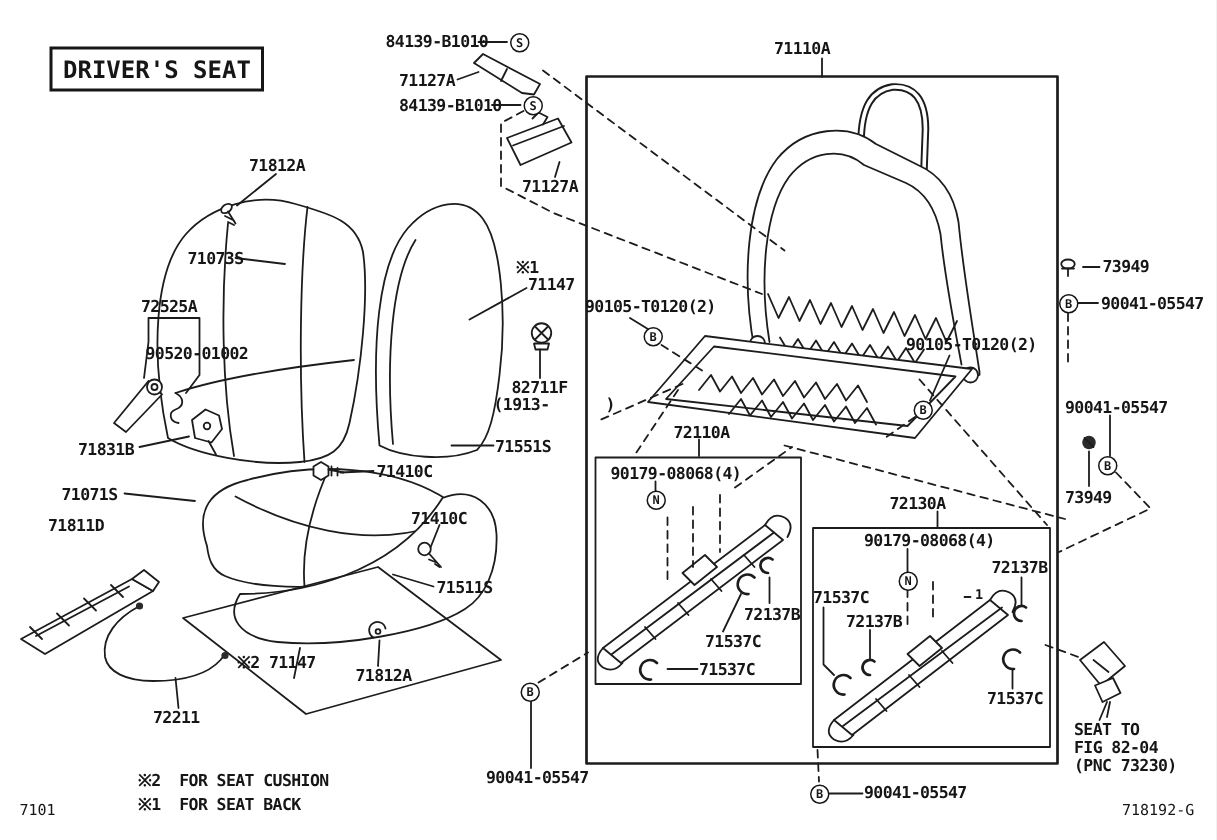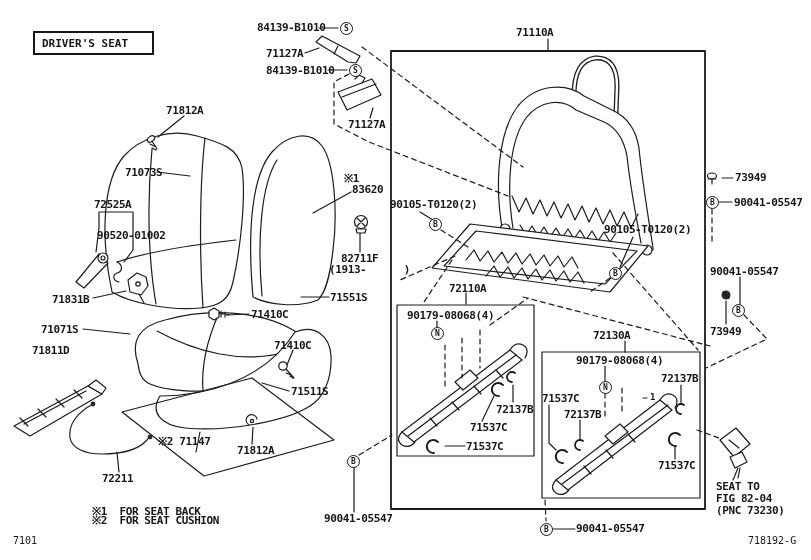--- a/index.html
+++ b/index.html
@@ -11,21 +11,21 @@
   .dash{stroke-dasharray:5 4;}
   .fw{fill:#ffffff;}
   .fd{fill:#2a2a2a;}
   .tubeo{fill:none;stroke:#1c1c1c;stroke-width:5;stroke-linecap:round;}
   .tubei{fill:none;stroke:#ffffff;stroke-width:2.4;stroke-linecap:round;}
   .lbl{position:absolute;font-size:11px;font-weight:700;letter-spacing:-0.4px;
        white-space:pre;line-height:11px;}
   .sm{font-size:9px;}
   .thin{font-weight:400;font-size:10px;letter-spacing:0;}
   .titlebox{position:absolute;left:33px;top:31px;border:2px solid #161616;
-            padding:4px 24px 3px 7px;font-size:11px;font-weight:700;letter-spacing:0;}
+            padding:4px 7px 3px 7px;font-size:16px;font-weight:700;letter-spacing:0;}
   .mk{position:absolute;width:11px;height:11px;border:1.2px solid #161616;border-radius:50%;
       font-size:8px;font-weight:700;display:flex;align-items:center;justify-content:center;
       background:#fff;line-height:8px;}
 </style>
 </head>
 <body>
 
 <div id="stage">
 
   <svg id="art" width="811" height="560" viewBox="0 0 811 560">
@@ -200,21 +200,21 @@
   <div class="titlebox">DRIVER'S SEAT</div>
 
   <div class="lbl" style="left:257px;top:22px">84139-B1010</div>
   <div class="lbl" style="left:266px;top:48px">71127A</div>
   <div class="lbl" style="left:266px;top:65px">84139-B1010</div>
   <div class="lbl" style="left:348px;top:119px">71127A</div>
   <div class="lbl" style="left:516px;top:27px">71110A</div>
   <div class="lbl" style="left:166px;top:105px">71812A</div>
   <div class="lbl" style="left:125px;top:167px">71073S</div>
   <div class="lbl" style="left:344px;top:173px">※1</div>
-  <div class="lbl" style="left:352px;top:184px">83620</div>
+  <div class="lbl" style="left:352px;top:184px">71147</div>
   <div class="lbl" style="left:94px;top:199px">72525A</div>
   <div class="lbl" style="left:97px;top:230px">90520-01002</div>
   <div class="lbl" style="left:390px;top:199px">90105-T0120(2)</div>
   <div class="lbl" style="left:604px;top:224px">90105-T0120(2)</div>
   <div class="lbl" style="left:341px;top:253px">82711F</div>
   <div class="lbl" style="left:329px;top:264px">(1913-      )</div>
   <div class="lbl" style="left:735px;top:172px">73949</div>
   <div class="lbl" style="left:734px;top:197px">90041-05547</div>
   <div class="lbl" style="left:52px;top:294px">71831B</div>
   <div class="lbl" style="left:330px;top:292px">71551S</div>
@@ -240,21 +240,21 @@
   <div class="lbl" style="left:158px;top:436px">※2 71147</div>
   <div class="lbl" style="left:102px;top:473px">72211</div>
   <div class="lbl" style="left:324px;top:513px">90041-05547</div>
   <div class="lbl" style="left:576px;top:523px">90041-05547</div>
   <div class="lbl sm" style="left:650px;top:392px">1</div>
 
   <div class="lbl" style="left:716px;top:481px">SEAT TO</div>
   <div class="lbl" style="left:716px;top:493px">FIG 82-04</div>
   <div class="lbl" style="left:716px;top:505px">(PNC 73230)</div>
 
-  <div class="lbl" style="left:92px;top:506px">※1  FOR SEAT BACK</div>
+  <div class="lbl" style="left:92px;top:531px">※1  FOR SEAT BACK</div>
   <div class="lbl" style="left:92px;top:515px">※2  FOR SEAT CUSHION</div>
 
   <div class="lbl thin" style="left:13px;top:535px">7101</div>
   <div class="lbl thin" style="left:748px;top:535px">718192-G</div>
 
   <div class="mk" style="left:340px;top:22px">S</div>
   <div class="mk" style="left:349px;top:64px">S</div>
   <div class="mk" style="left:429px;top:218px">B</div>
   <div class="mk" style="left:609px;top:267px">B</div>
   <div class="mk" style="left:706px;top:196px">B</div>

